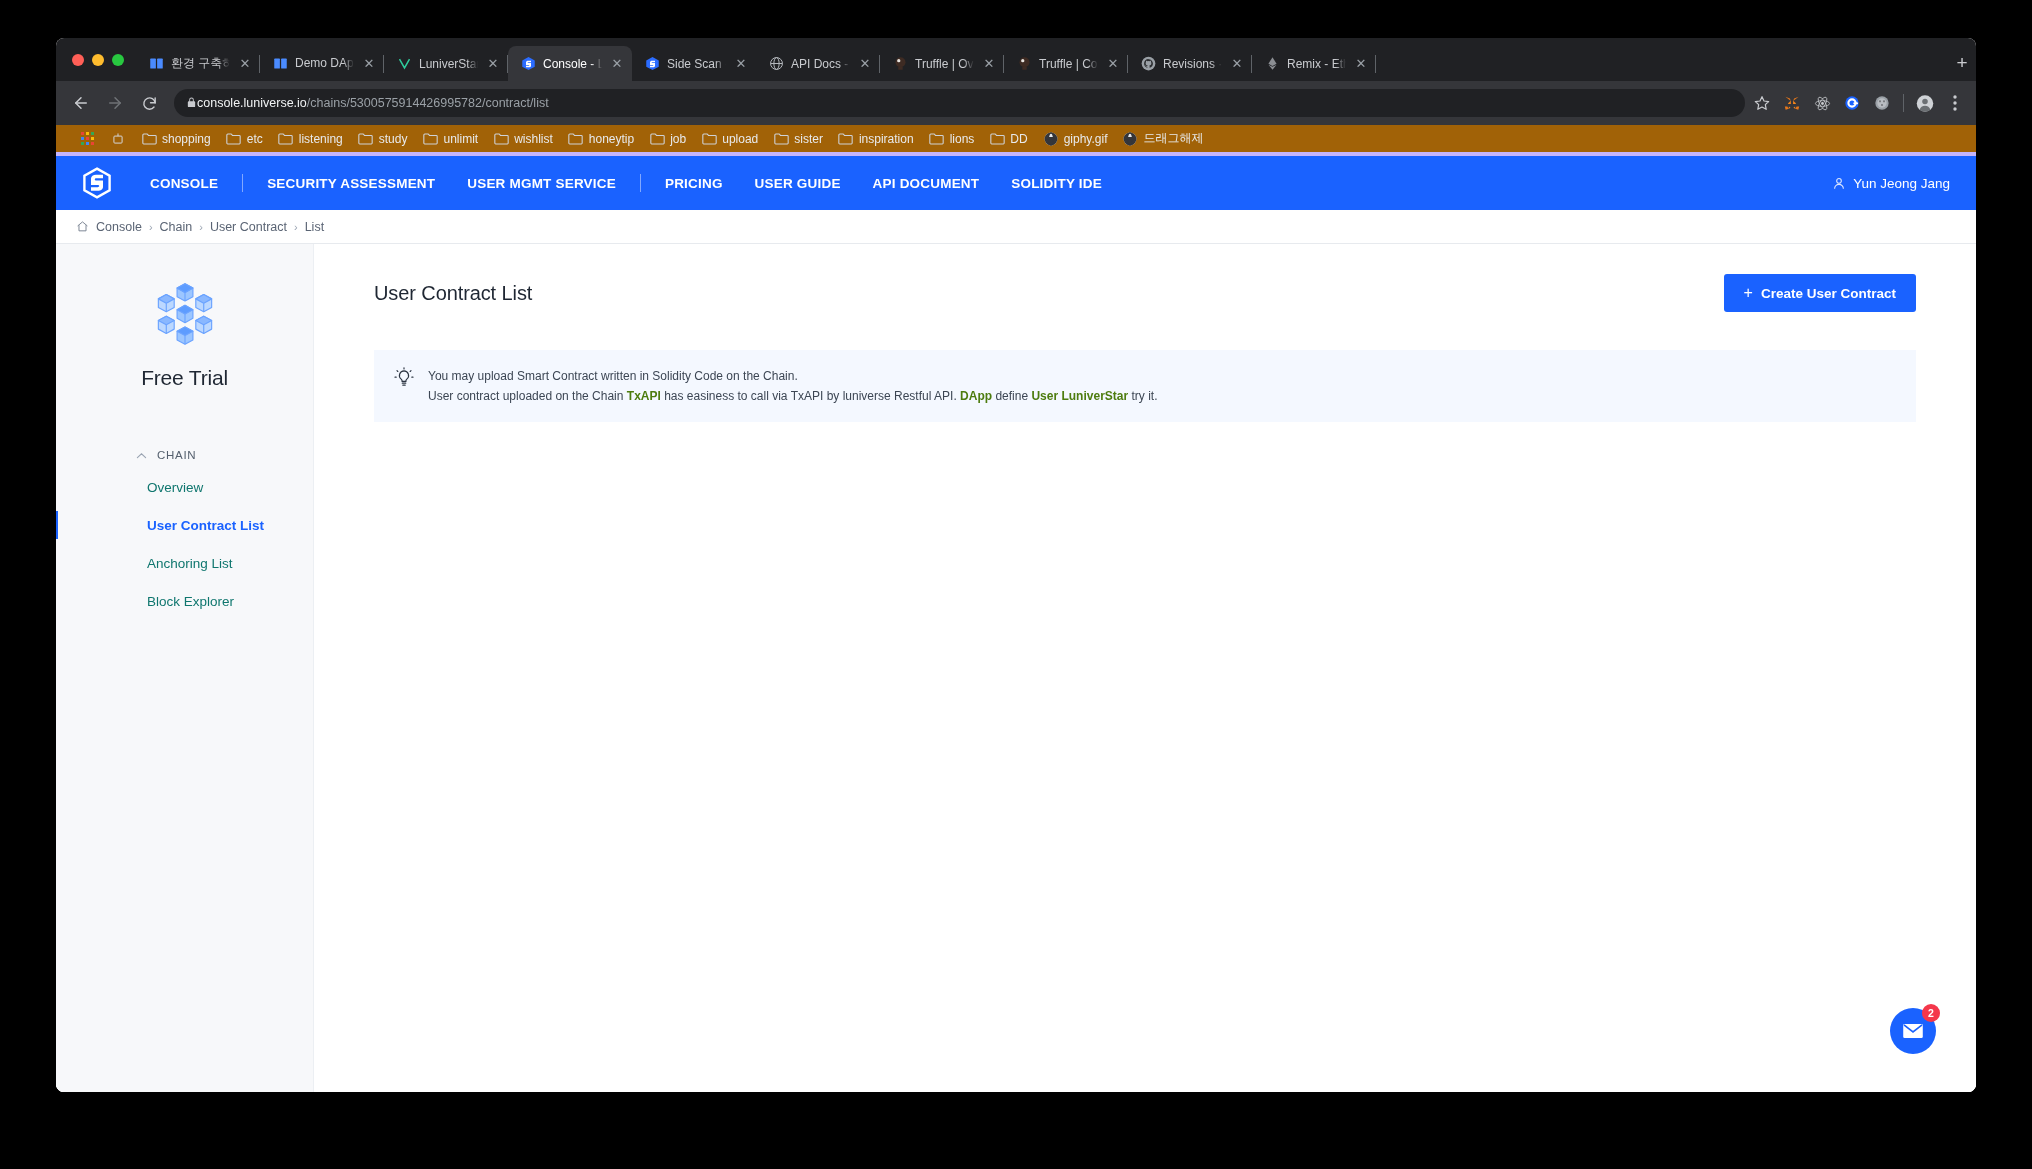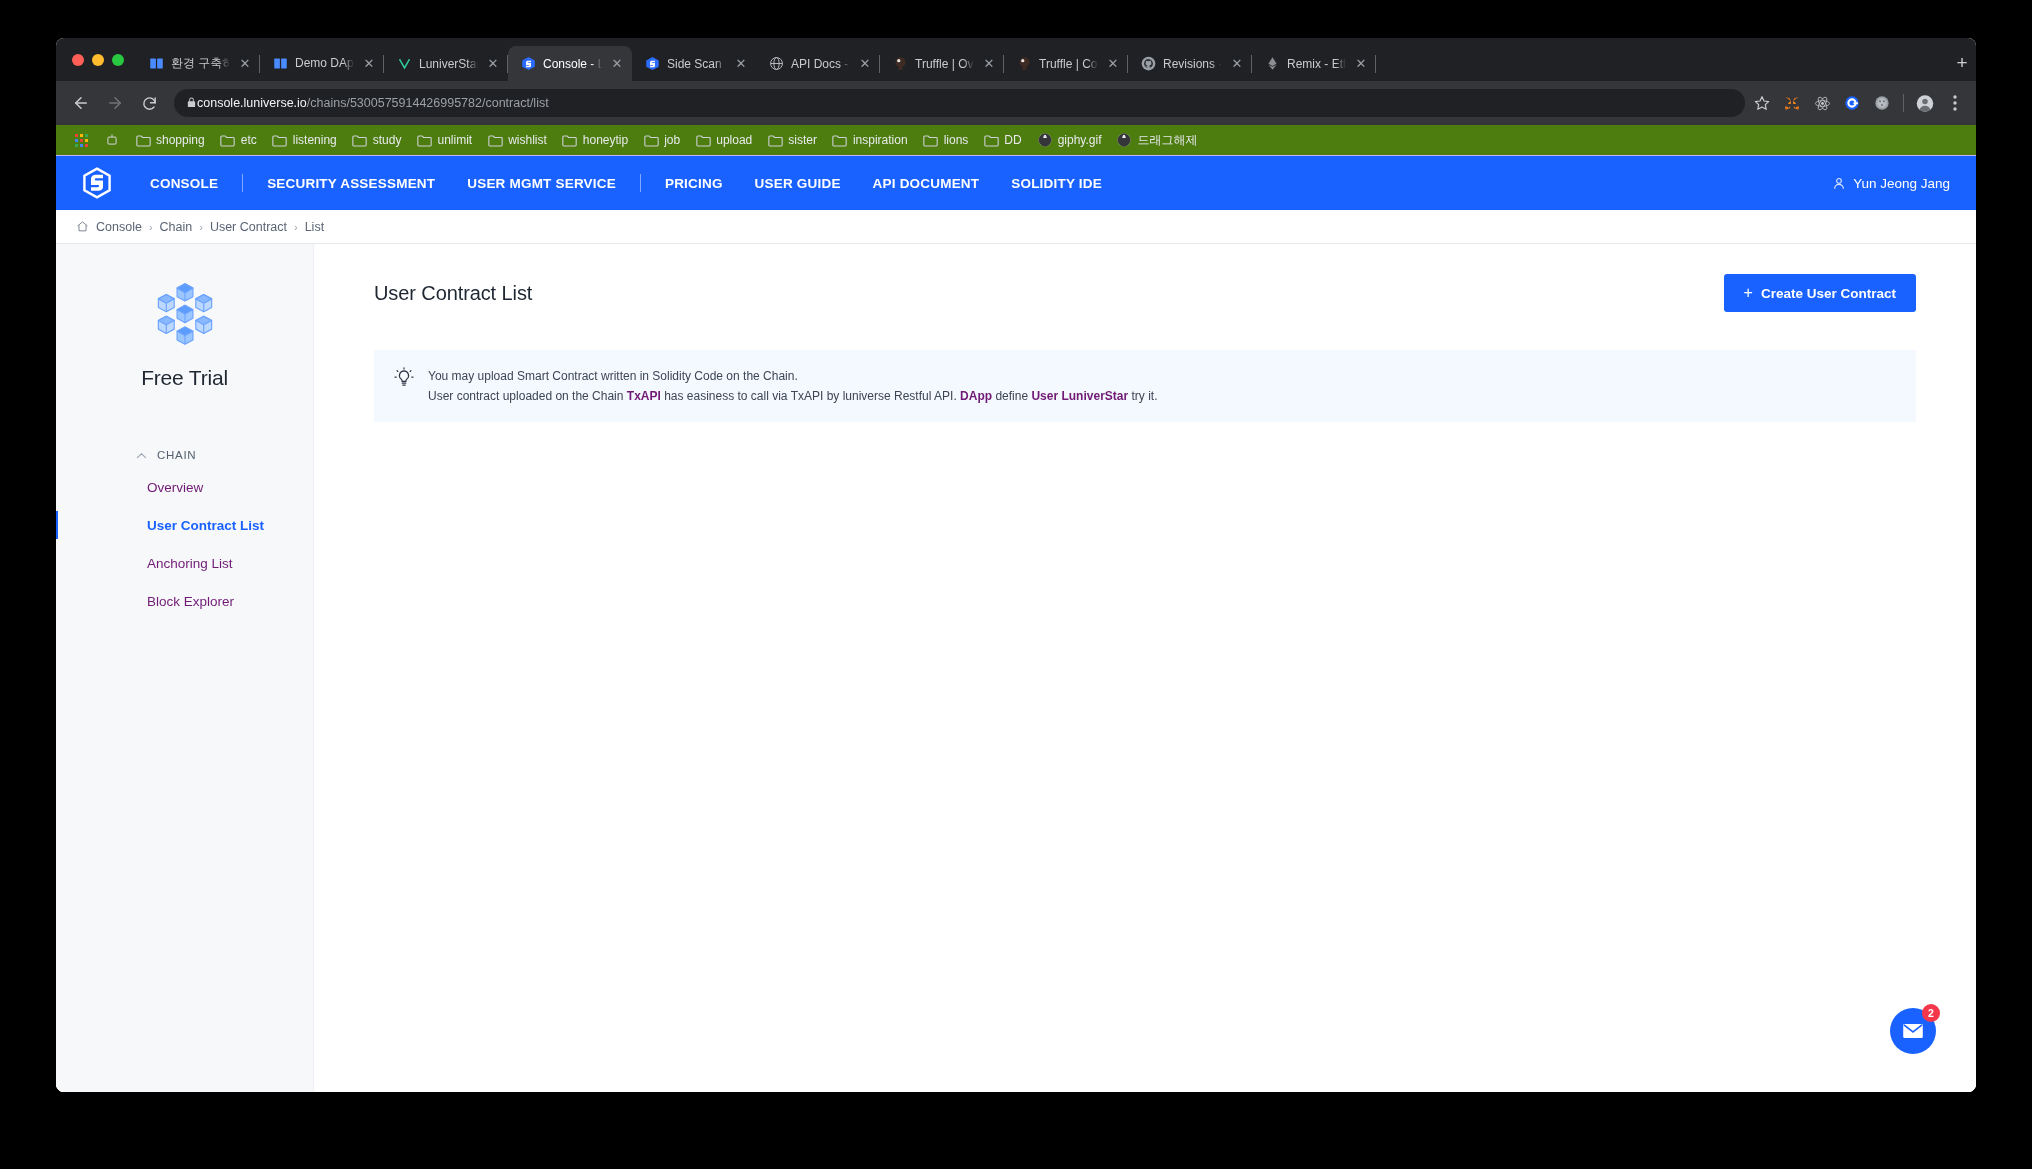--- a/index.html
+++ b/index.html
@@ -96,25 +96,25 @@
   }
   .omnibox .lock { color: #c9cbcf; font-size: 11px; }
   .url { font-size: 12.5px; white-space: nowrap; }
   .url .host { color: #f1f3f4; }
   .url .path { color: #9aa0a6; }
   .tb-icons { display: flex; align-items: center; gap: 12px; padding-right: 2px; }
   .tb-icon { width: 18px; height: 18px; display:flex; align-items:center; justify-content:center; color: #c9cbcf; }
   .tb-divider { width: 1px; height: 18px; background: #5f6368; }
 
   .bookmarks {
-    height: 31px; background: #4d7c0f;
+    height: 31px; background: #a16207;
     display: flex; align-items: center;
-    padding: 0 10px; gap: 1px;
+    padding: 0 16px; gap: 1px;
     flex: 0 0 auto;
-    border-bottom: 1px solid #c4b5fd;
+    border-bottom: 4px solid #c4b5fd;
   }
   .bm {
     display: flex; align-items: center; gap: 5px;
     padding: 3px 7px; border-radius: 4px;
     color: #e8eaed; font-size: 12px; white-space: nowrap;
   }
   .bm .bmico { width: 16px; height: 16px; display:flex; align-items:center; justify-content:center; flex:0 0 16px;}
   .apps-grid { display: grid; grid-template-columns: repeat(3,3px); grid-template-rows: repeat(3,3px); gap: 2px; }
   .apps-grid i { width: 3px; height: 3px; display:block; }
 
@@ -165,21 +165,21 @@
   .group-head {
     display: flex; align-items: center; gap: 10px;
     padding-left: 80px; height: 26px;
     font-size: 11.5px; color: #55606e; letter-spacing: .7px; font-weight: 500;
   }
   .chev { width: 11px; height: 7px; color: #9aa4b2; }
   .snav {
     position: relative;
     height: 38px; display: flex; align-items: center;
     padding-left: 91px;
-    font-size: 13.5px; color: #701a75;
+    font-size: 13.5px; color: #0f766e;
   }
   .snav.active { color: #1a62ff; font-weight: 600; }
   .snav.active::before {
     content: ""; position: absolute; left: -4px; top: 5px;
     width: 6px; height: 28px; background: #1a62ff;
   }
 
   .main { flex: 1; background: #fff; padding: 30px 60px 0 60px; min-width: 0; }
   .main-head { display: flex; align-items: center; justify-content: space-between; }
   .page-title { font-size: 20px; color: #1f2733; font-weight: 400; letter-spacing: -.1px; }
@@ -194,21 +194,21 @@
   .primary-btn .plus { font-size: 16px; font-weight: 400; }
 
   .notice {
     margin-top: 38px;
     background: #f4f8ff;
     padding: 16px 20px;
     display: flex; gap: 14px; align-items: flex-start;
   }
   .bulb { width: 20px; height: 22px; flex: 0 0 20px; margin-top: 1px; }
   .notice p { font-size: 12px; color: #3c4654; line-height: 20px; }
-  .notice a { color: #701a75; text-decoration: none; font-weight: 600; }
+  .notice a { color: #4d7c0f; text-decoration: none; font-weight: 600; }
 
   table.ct { width: 100%; border-collapse: collapse; margin-top: 36px; }
   table.ct th {
     text-align: left; font-size: 13px; color: #3c4654; font-weight: 600;
     padding: 0 0 16px 0;
     border-bottom: 1px solid #e1e5ea;
   }
   table.ct td {
     font-size: 13px; color: #3c4654;
     padding: 24px 0;

